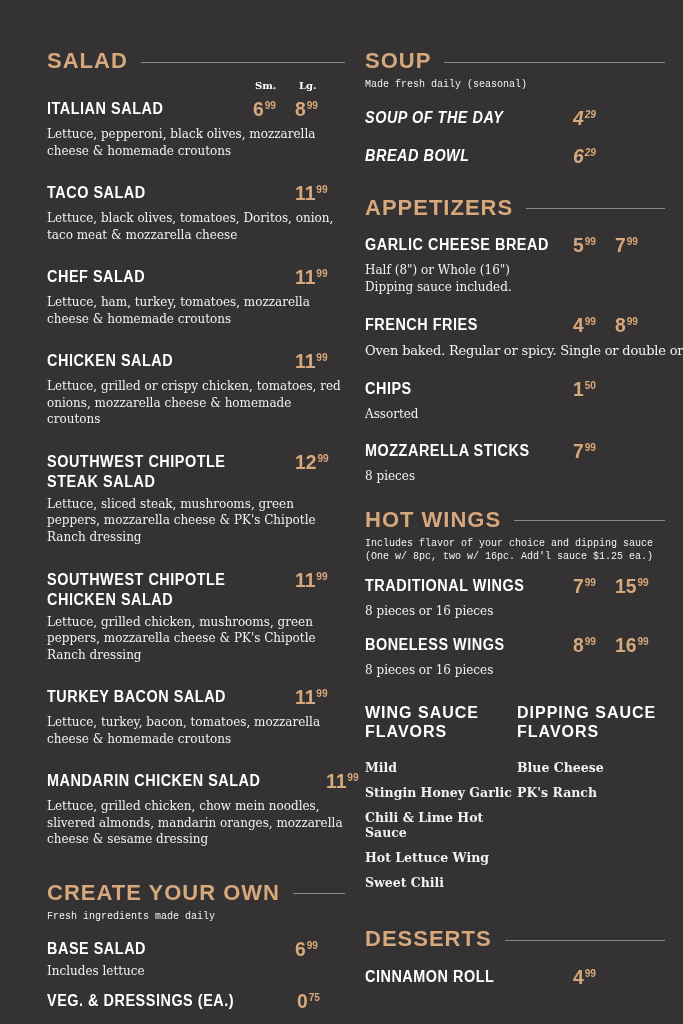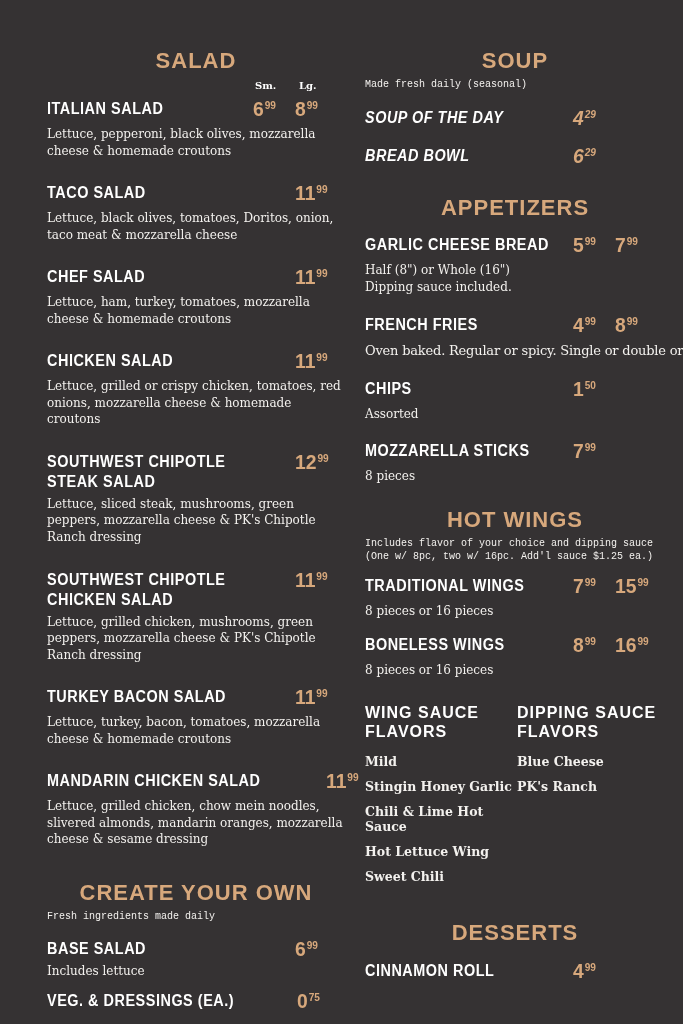--- a/index.html
+++ b/index.html
@@ -6,21 +6,21 @@
   body{
     width:683px;height:1024px;position:relative;overflow:hidden;
     background:#353233;
     font-family:"Liberation Sans",sans-serif;
     -webkit-font-smoothing:antialiased;
   }
   .col{position:absolute;top:50px;}
   .col-left{left:47px;width:298px;}
   .col-right{left:365px;width:300px;}
 
-  .sec-head{display:flex;align-items:center;color:#D7A87C;font-size:22px;font-weight:bold;letter-spacing:1px;line-height:1;flex-direction:column;}
+  .sec-head{display:flex;align-items:center;color:#D7A87C;font-size:22px;font-weight:bold;letter-spacing:1px;line-height:1;}
   .sec-title{white-space:nowrap;}
   .rule{flex:1;height:1px;background:#8E897E;margin-left:13px;position:relative;top:1px;}
 
   .subtitle{font-family:Liberation Mono, monospace;font-size:10px;line-height:1.35;color:#F3F1EE;margin-top:6px;}
   .subtitle span{display:block;}
 
   .row{display:flex;align-items:flex-start;}
   .flex-spacer{flex:1;}
   .prices{display:flex;width:92px;flex-shrink:0;}
   .p1{width:42px;}
@@ -50,21 +50,21 @@
   .sec-hotwings{margin-top:24px;}
   .sec-hotwings .items{margin-top:12px;}
   .sec-hotwings .item{margin-bottom:16px;}
   .desc-small{font-size:13px;letter-spacing:-0.2px;white-space:nowrap;}
 
   .flavors-row{display:flex;margin-top:24px;}
   .fcol1{width:152px;flex-shrink:0;}
   .fcol2{flex:1;}
   .fl-head{color:#ffffff;font-size:16px;font-weight:bold;letter-spacing:1px;line-height:1.2;}
   .fl-head span{display:block;white-space:nowrap;}
-  .fl-list{margin-top:13px;}
+  .fl-list{margin-top:19px;}
   .fl-item{font-family:"DejaVu Serif",serif;font-size:12.5px;font-weight:bold;color:#F3F1EE;margin-bottom:10px;}
 
   .sec-desserts{margin-top:28px;}
   .sec-desserts .items{margin-top:17px;}
 </style>
 </head>
 <body>
 
 <div class="col col-left">
 

